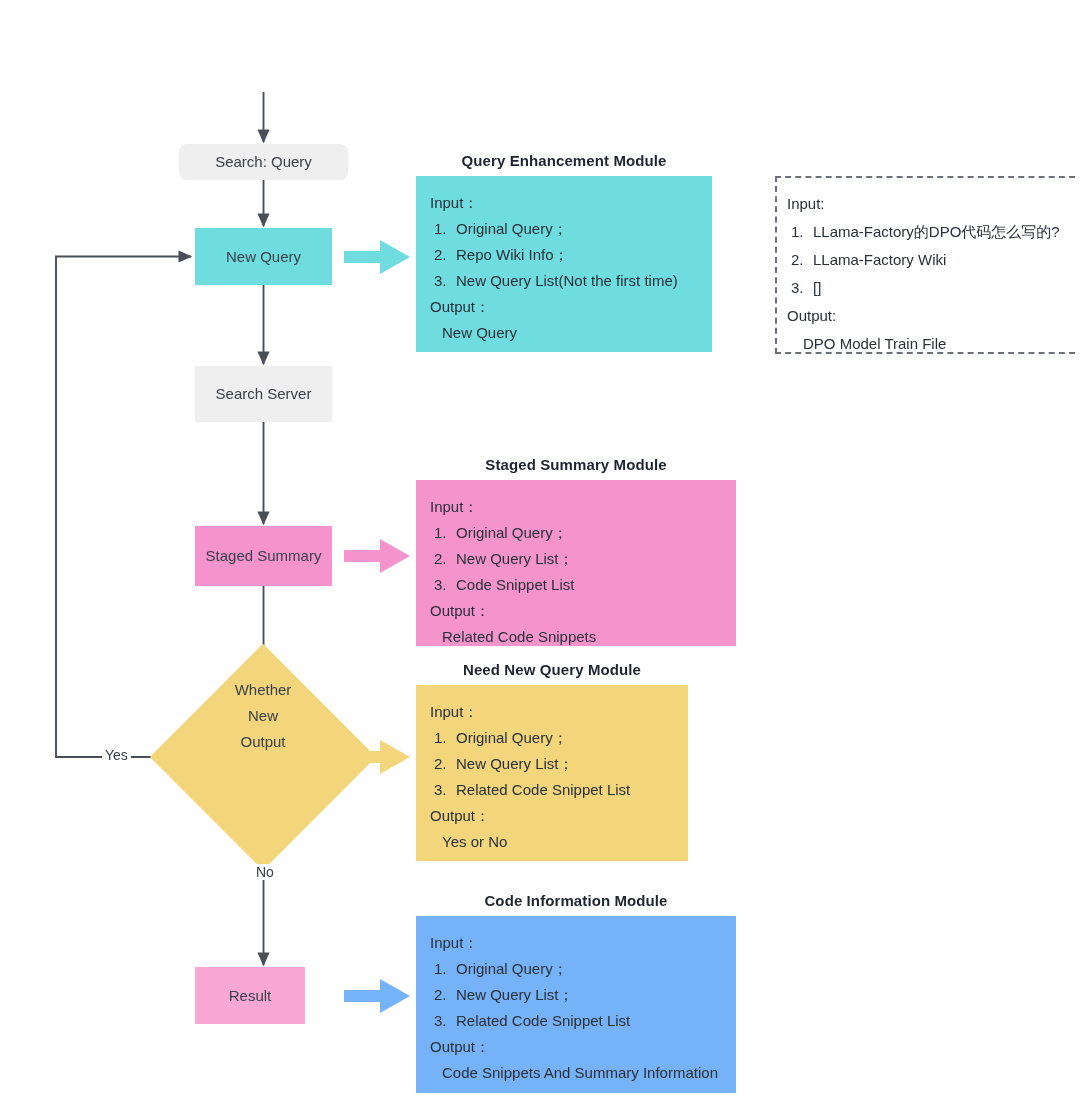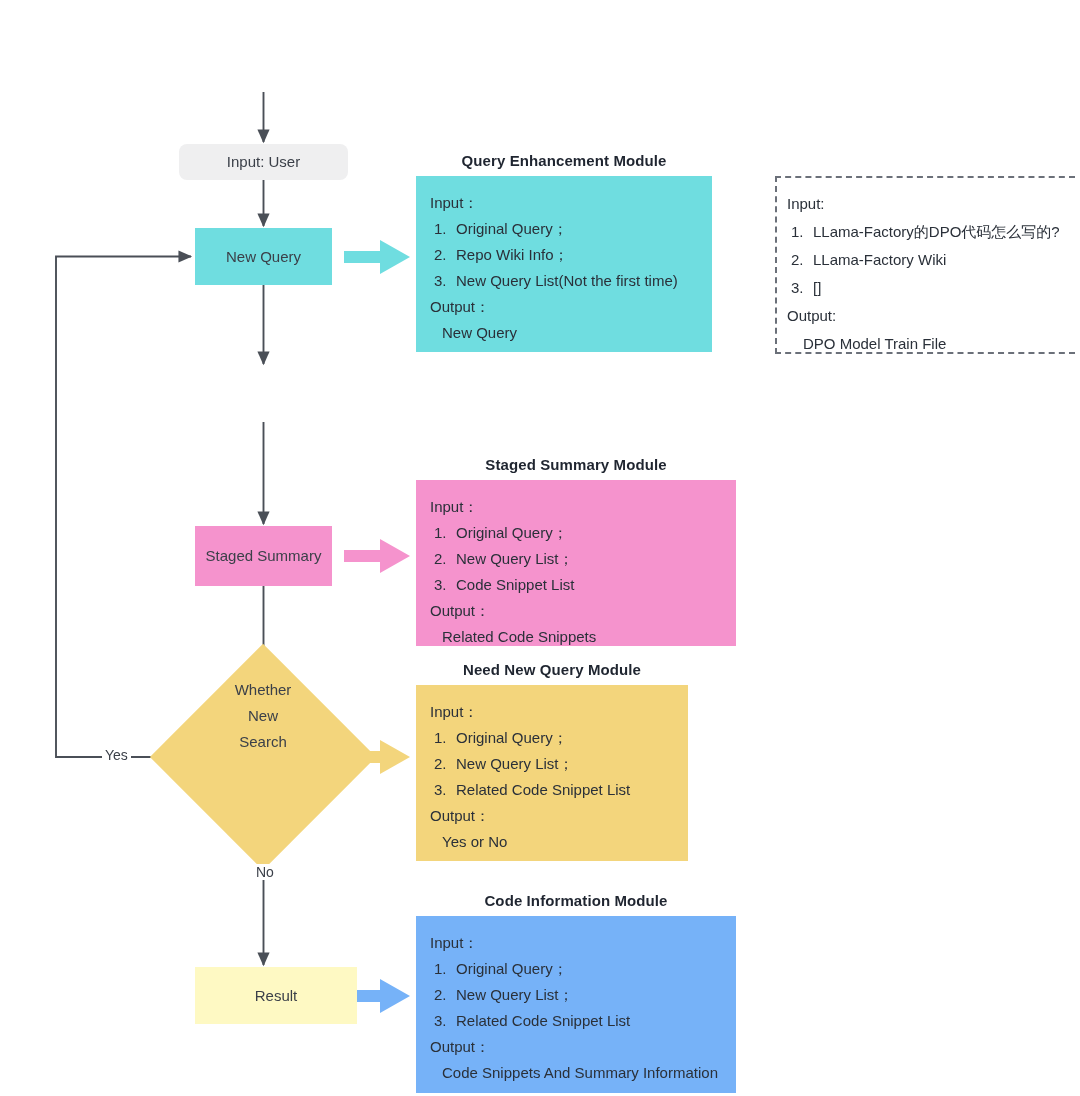--- a/index.html
+++ b/index.html
@@ -57,22 +57,22 @@
     width: 137px; height: 57px;
     background: #6FDDE0;
   }
   #staged-summary-node {
     left: 195px; top: 526px;
     width: 137px; height: 60px;
     background: #F593CD;
   }
   #result-node {
     left: 195px; top: 967px;
-    width: 162px; height: 57px;
-    background: #fef9c3;
+    width: 110px; height: 57px;
+    background: #f9a8d4;
   }
   
   #decision-wrap {
     position: absolute;
     left: 183px; top: 677px;
     width: 160px; height: 160px;
   }
   #decision-shape {
     position: absolute;
     inset: 0;
@@ -230,38 +230,41 @@
   </svg>
   <svg style="position:absolute;left:344px;top:738px;width:68px;height:38px" viewBox="0 0 68 38" xmlns="http://www.w3.org/2000/svg">
     <path d="M0,13 L36,13 L36,2 L66,19 L36,36 L36,25 L0,25 Z" fill="#F3D57C"></path>
   </svg>
   <svg style="position:absolute;left:344px;top:977px;width:68px;height:38px" viewBox="0 0 68 38" xmlns="http://www.w3.org/2000/svg">
     <path d="M0,13 L36,13 L36,2 L66,19 L36,36 L36,25 L0,25 Z" fill="#76B2F8"></path>
   </svg>
 
 
   <div class="node" id="input-query-node">
-    <span>Input: User</span>
+    <span>Search: Query</span>
   </div>
 
   <div class="node" id="new-query-node">
     <span>New Query</span>
   </div>
 
+  <div class="node" id="search-server-node">
+    <span>Search Server</span>
+  </div>
 
   <div class="node" id="staged-summary-node">
     <span>Staged Summary</span>
   </div>
 
   <div id="decision-wrap">
     <div id="decision-shape"></div>
     <div id="decision-label">
       <span>Whether</span>
       <span>New</span>
-      <span>Search</span>
+      <span>Output</span>
     </div>
   </div>
 
   <div class="node" id="result-node">
     <span>Result</span>
   </div>
 
   <span class="edge-label" id="label-yes">Yes</span>
   <span class="edge-label" id="label-no">No</span>
 

